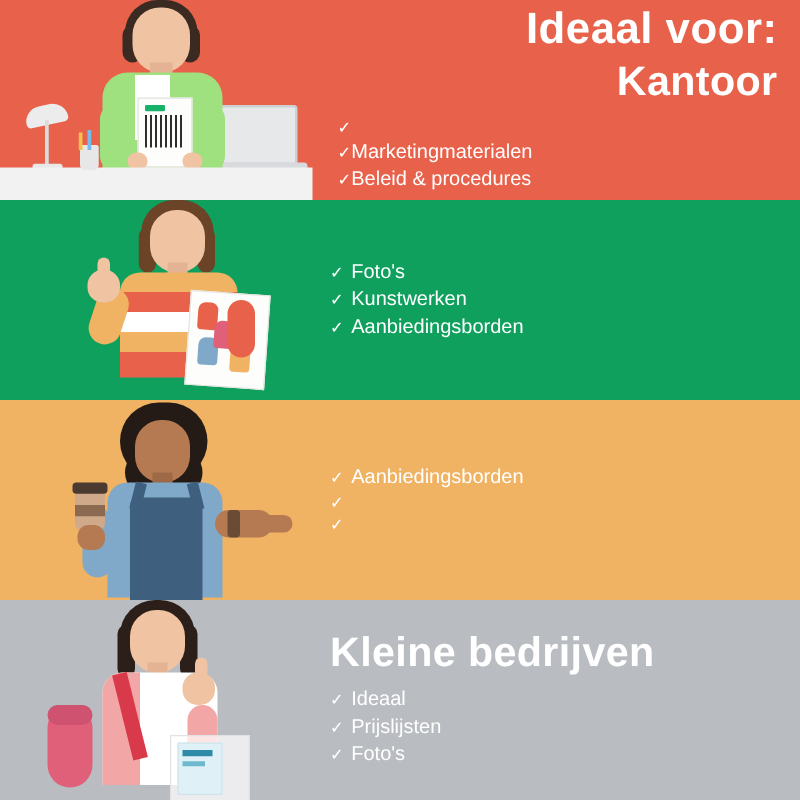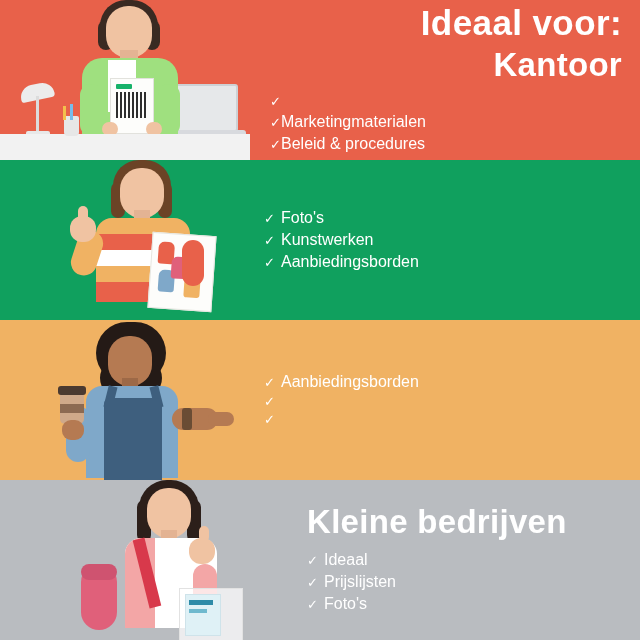--- a/index.html
+++ b/index.html
@@ -77,21 +77,21 @@
     width: 17px;
     flex: 0 0 17px;
     font-size: 13px;
     color: #ffffff;
   }
 
   
   .band-office { background: #e8614a; text-align: right; }
   .band-home   { background: #10a05e; }
   .band-shop   { background: #f0b263; }
-  .band-small  { background: #b9bcc0; padding-left: 43px; }
+  .band-small  { background: #b9bcc0; }
 
   .band-shop .band-title,
   .band-shop ul.bullets li,
   .band-shop .check { color: #ffffff; }
 
   
   .photo {
     position: absolute;
     inset: 0;
   }

